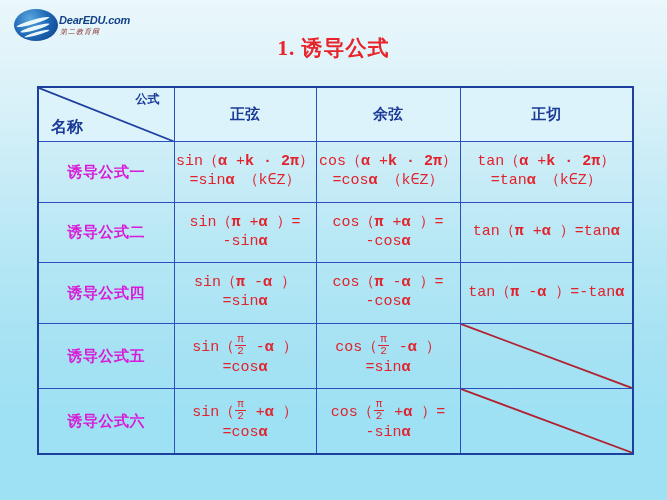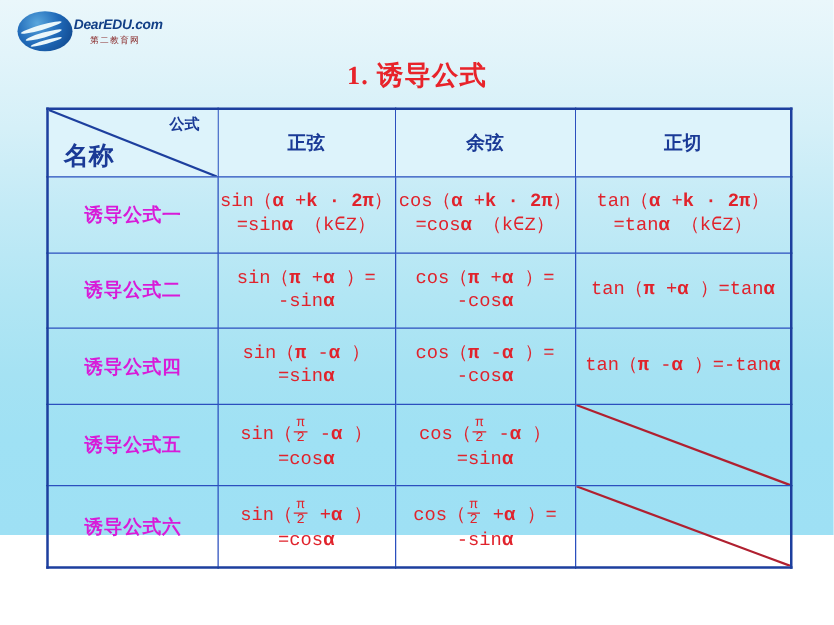--- a/index.html
+++ b/index.html
@@ -8,21 +8,21 @@
   }
   body {
     width: 667px;
     height: 500px;
     overflow: hidden;
     font-family: "Liberation Serif", "DejaVu Serif", serif;
   }
   #slide {
     position: relative;
     width: 667px;
-    height: 428px;
+    height: 500px;
     background: linear-gradient(to bottom,
         #eaf7fb 0%,
         #e2f4fa 10%,
         #d5f0f8 24%,
         #c2eaf6 40%,
         #b2e6f4 55%,
         #a5e2f3 70%,
         #9fe1f4 82%,
         #9ee0f4 100%);
   }
@@ -61,33 +61,34 @@
     font-family: "Liberation Sans", sans-serif;
     font-weight: bold;
     font-style: italic;
     font-size: 11px;
     color: #123f86;
     letter-spacing: -0.2px;
     white-space: nowrap;
   }
   #logo .sub {
     position: absolute;
-    left: 58px;
+    left: 46px;
     top: 19px;
     font-size: 7px;
     color: #8a2c2c;
     letter-spacing: 1px;
     white-space: nowrap;
+    font-style: italic;
   }
 
   
   #title {
     position: absolute;
     left: 0;
-    top: 46px;
+    top: 34px;
     width: 667px;
     text-align: center;
     color: #e8232a;
     font-family: "Liberation Serif", "DejaVu Serif", serif;
     font-weight: bold;
     font-size: 21px;
     letter-spacing: 1px;
   }
 
   
@@ -136,21 +137,21 @@
     top: 3px;
     font-weight: bold;
     font-size: 12px;
     color: #1a3a96;
   }
   .diag-cell .mingcheng {
     position: absolute;
     left: 12px;
     bottom: 3px;
     font-weight: bold;
-    font-size: 20px;
+    font-size: 16px;
     color: #1a3a96;
   }
   .head-label {
     font-weight: bold;
     font-size: 15px;
     color: #1a3a96;
   }
 
   .row-name {
     font-weight: bold;

